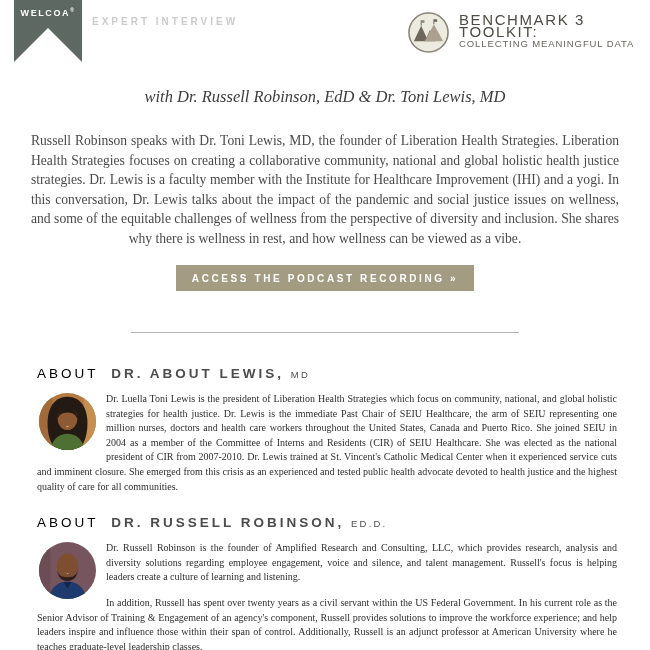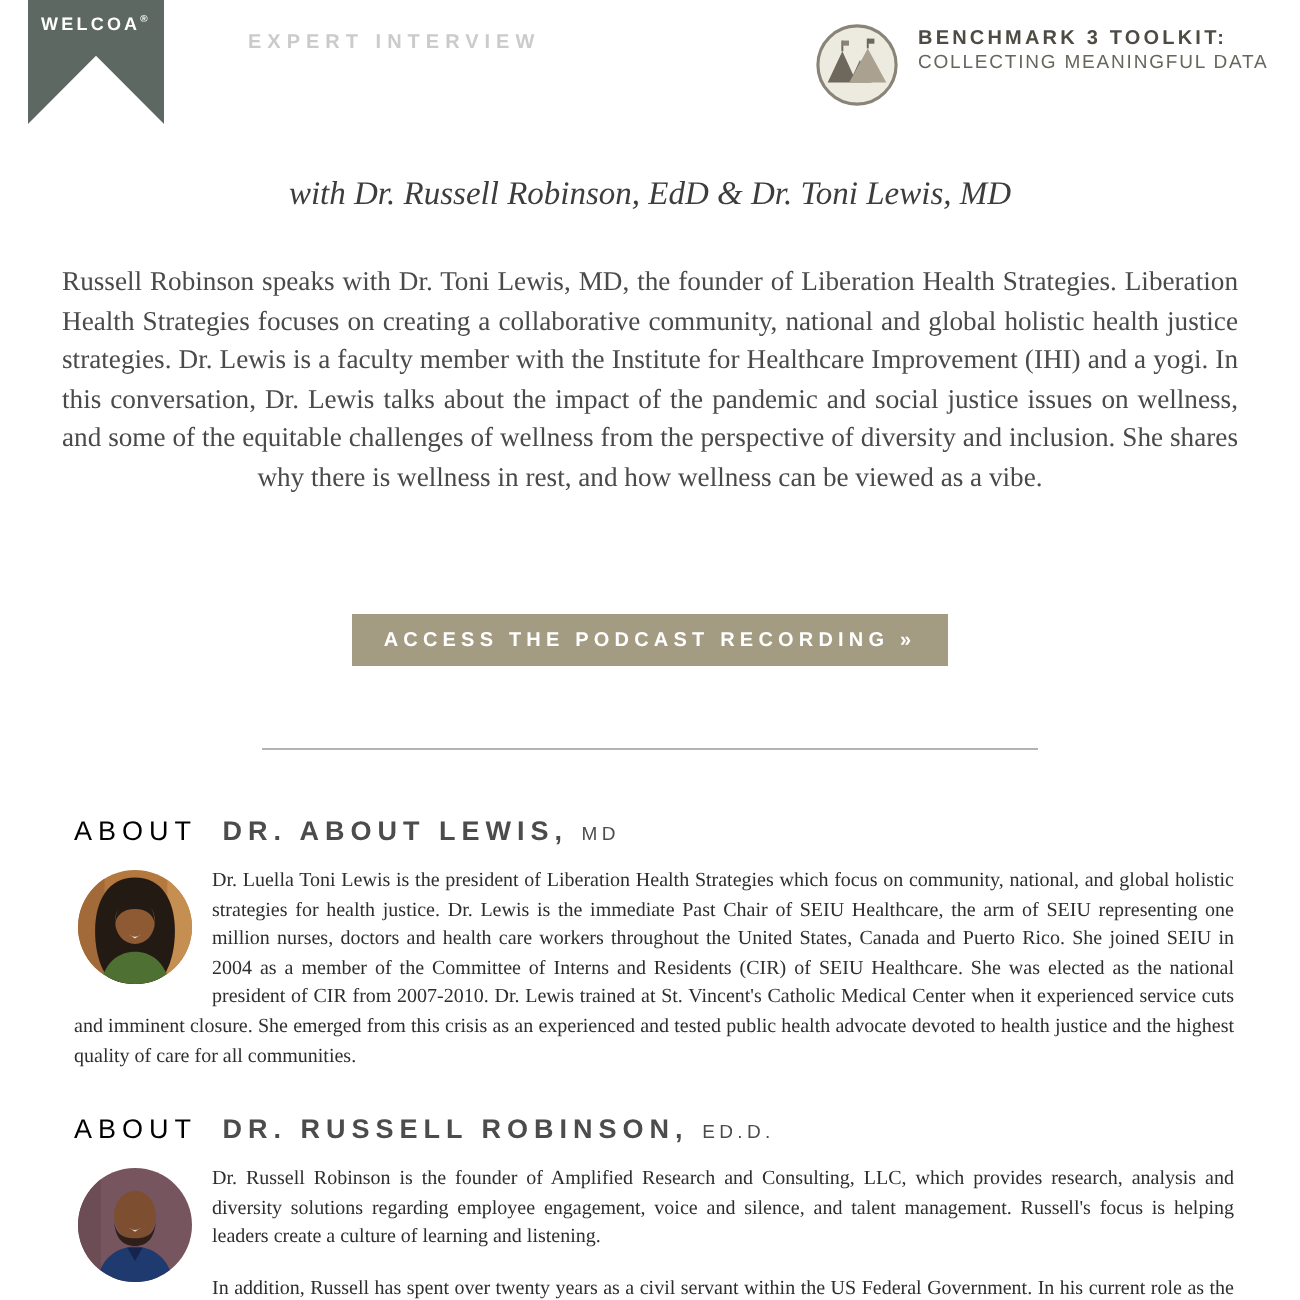--- a/index.html
+++ b/index.html
@@ -20,36 +20,36 @@
 
   
   .header{position:relative;height:64px;}
   .banner{position:absolute;left:14px;top:0;width:68px;height:62px;background:var(--banner);
           clip-path:polygon(0 0,100% 0,100% 100%,50% 45%,0 100%);
           display:flex;justify-content:center;}
   .banner-text{margin-top:7px;color:#fff;font-family:"Liberation Sans",sans-serif;
           font-size:9px;letter-spacing:1.6px;font-weight:bold;}
   .banner-text sup{font-size:5px;vertical-align:super;}
   .tagline{position:absolute;left:92px;top:16px;font-family:"Liberation Sans",sans-serif;
-          font-size:10px;letter-spacing:3px;color:var(--muted-label);font-weight:bold;margin-left:32px;}
+          font-size:10px;letter-spacing:3px;color:var(--muted-label);font-weight:bold;}
   .toolkit{position:absolute;left:407px;top:11px;display:flex;align-items:flex-start;gap:9px;}
   .toolkit-icon{width:43px;height:43px;flex:none;}
   .toolkit-text{padding-top:3px;font-family:"Liberation Sans",sans-serif;}
-  .toolkit-title{font-size:10px;font-weight:bold;letter-spacing:1.6px;color:var(--toolkit-title);line-height:12px;}
+  .toolkit-title{font-size:15px;font-weight:normal;letter-spacing:1.6px;color:var(--toolkit-title);line-height:12px;}
   .toolkit-line{font-size:9.5px;letter-spacing:0.9px;color:var(--toolkit-sub);line-height:12px;}
 
   
   .title{margin-top:22px;text-align:center;font-size:31px;color:var(--ink);font-weight:normal;}
   .subtitle{margin-top:23px;text-align:center;font-size:16.5px;font-style:italic;color:var(--ink);}
   .intro{margin:24px 31px 0 31px;font-size:13.6px;line-height:19.5px;color:var(--ink-soft);
          text-align:justify;text-align-last:center;}
   .cta-row{margin-top:17px;text-align:center;}
   .cta{display:inline-block;background:var(--btn);color:#fff;border:none;cursor:pointer;
        font-family:"Liberation Sans",sans-serif;font-size:10px;font-weight:bold;
-       letter-spacing:2.6px;padding:8px 16px 7px 16px;margin-top:42px;}
+       letter-spacing:2.6px;padding:8px 16px 7px 16px;}
   .divider{margin:41px auto 0 auto;width:388px;border:none;border-top:1.5px solid var(--divider);}
 
   
   .section{margin:0 33px 0 37px;}
   .section.first{margin-top:33px;}
   .section.second{margin-top:21px;}
   .sec-head{font-family:"Liberation Sans",sans-serif;color:var(--head);letter-spacing:3px;font-size:13.5px;}
   .sec-label{font-weight:normal;color:#000000;margin-right:6px;}
   .sec-name{font-weight:bold;}
   .sec-cred{font-weight:normal;font-size:9.5px;letter-spacing:2.2px;}

